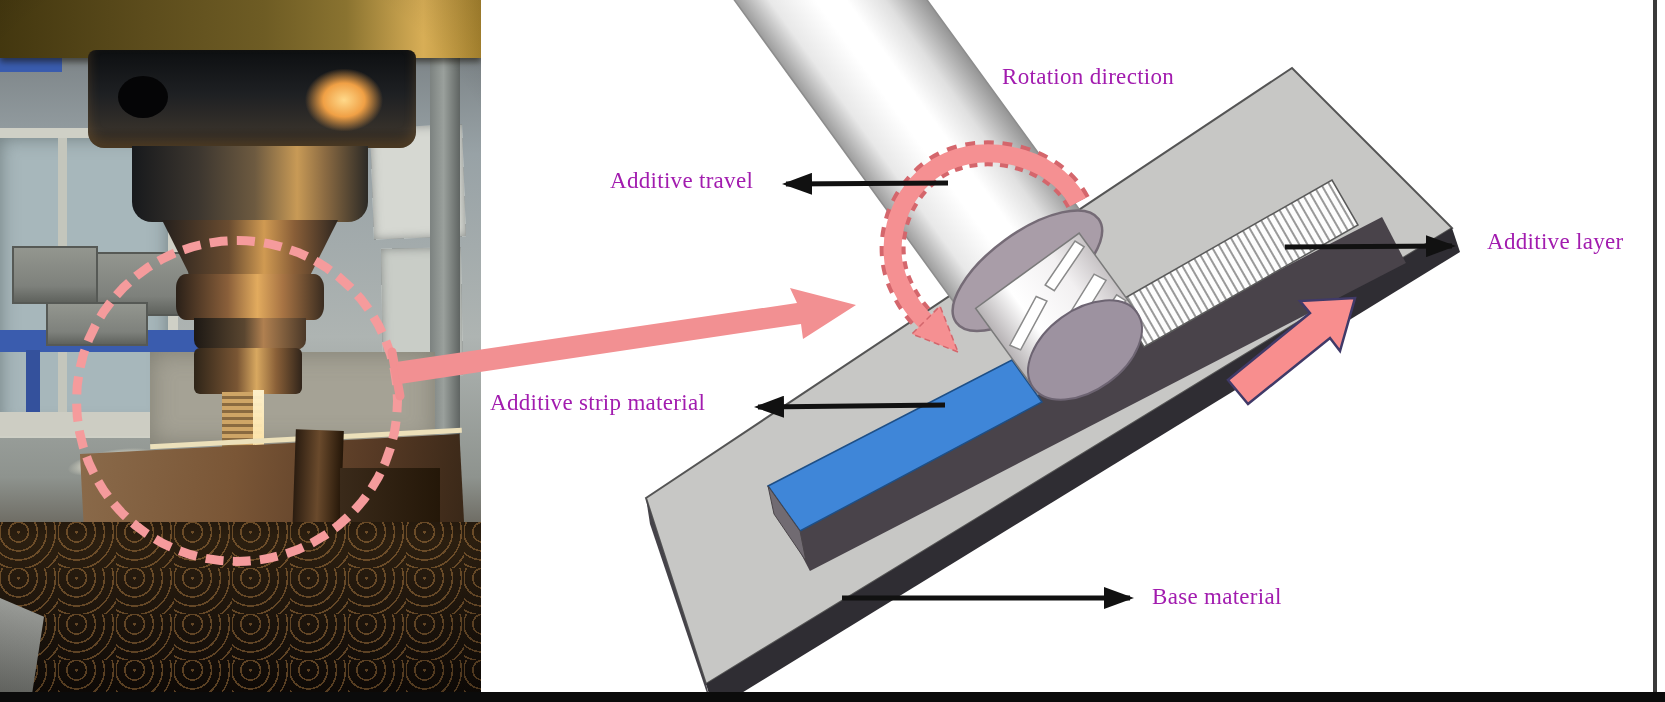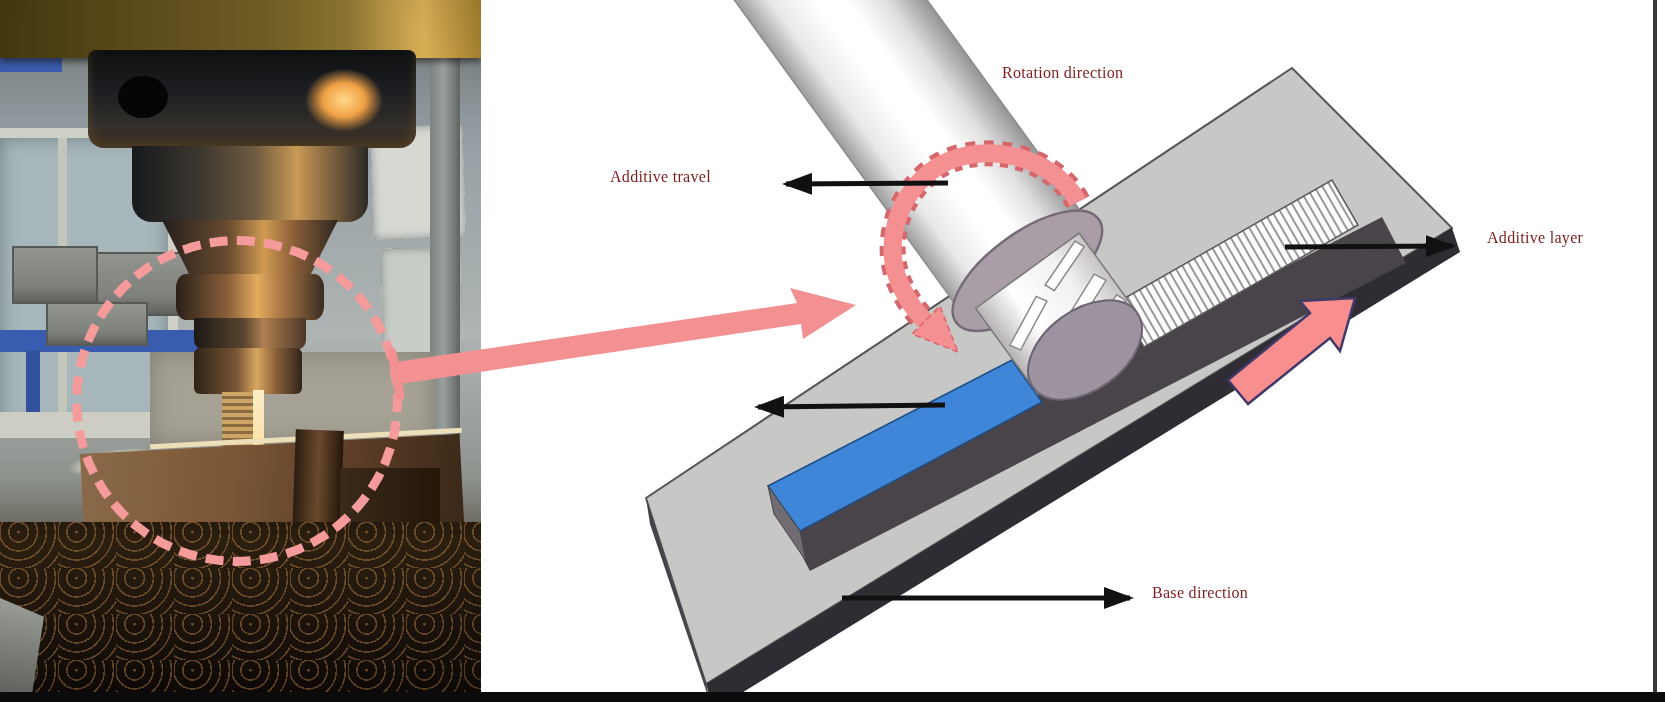--- a/index.html
+++ b/index.html
@@ -60,21 +60,21 @@
   .b1{left:12px;top:246px;width:82px;height:54px;}
   .b2{left:96px;top:252px;width:90px;height:60px;}
   .b3{left:46px;top:302px;width:98px;height:40px;}
   .glintbl{left:0;top:598px;width:44px;height:104px;background:linear-gradient(#9c9e9a,#696b67);clip-path:polygon(0 0,100% 18%,70% 100%,0 100%);}
   .vignette{inset:0;background:radial-gradient(120% 95% at 45% 45%, rgba(0,0,0,0) 55%, rgba(10,8,4,.45) 100%);}
   
   #dashed-circle{position:absolute;left:72px;top:236px;width:312px;height:312px;border:9px dashed #f59b9c;border-radius:50%;}
   
   #overlay{position:absolute;left:0;top:0;width:1665px;height:702px;pointer-events:none;}
   
-  .lbl{position:absolute;white-space:nowrap;font-size:16px;color:#7f1d1d;letter-spacing:.3px;z-index:5;}
+  .lbl{position:absolute;white-space:nowrap;font-size:23px;color:#a21caf;letter-spacing:.3px;z-index:5;}
   
   #bottom-bar{position:absolute;left:0;top:692px;width:1665px;height:10px;background:#0b0b0b;z-index:6;}
   #right-bar{position:absolute;left:1653px;top:0;width:4px;height:702px;background:#3a3a3a;z-index:6;}
 </style>
 </head>
 <body>
 
 <div id="stage">
 
   <div id="photo-panel">
@@ -179,18 +179,19 @@
     <polygon points="1248,404 1330,338 1340,351 1355,298 1300,301 1310,313 1228,380" fill="#f88e8e" stroke="#403a68" stroke-width="2.5"></polygon>
 
     <line x1="948" y1="183" x2="786" y2="184" stroke="#111" stroke-width="5" marker-end="url(#ah)"></line>
     <line x1="945" y1="405" x2="758" y2="407" stroke="#111" stroke-width="5" marker-end="url(#ah)"></line>
     <line x1="1285" y1="247" x2="1452" y2="246" stroke="#111" stroke-width="5" marker-end="url(#ah)"></line>
     <line x1="842" y1="598" x2="1130" y2="598" stroke="#111" stroke-width="5" marker-end="url(#ah)"></line>
   </svg>
 
   <div class="lbl" style="left:1002px;top:64px">Rotation direction</div>
   <div class="lbl" style="left:610px;top:168px">Additive travel</div>
+  <div class="lbl" style="left:490px;top:390px">Additive strip material</div>
   <div class="lbl" style="left:1487px;top:229px">Additive layer</div>
-  <div class="lbl" style="left:1152px;top:584px">Base direction</div>
+  <div class="lbl" style="left:1152px;top:584px">Base material</div>
 
   <div id="right-bar"></div>
   <div id="bottom-bar"></div>
 </div>
 
 </body></html>

